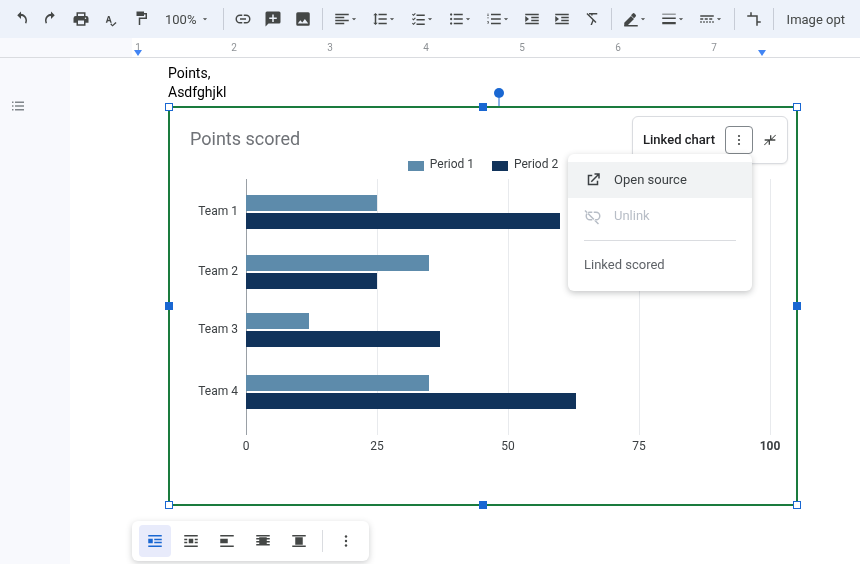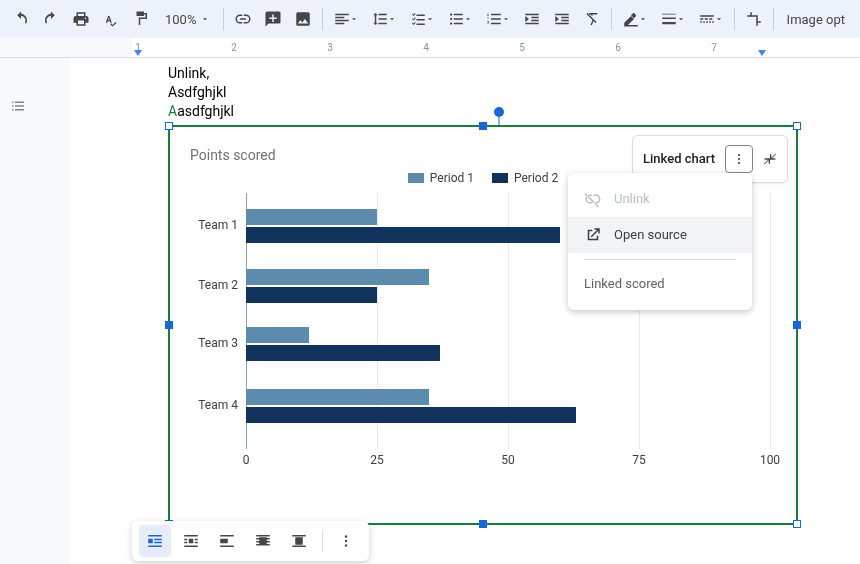--- a/index.html
+++ b/index.html
@@ -99,23 +99,23 @@
     box-shadow:0 2px 6px rgba(60,64,67,.3);padding:8px 0;z-index:30;
   }
   .dd-item{display:flex;align-items:center;gap:12px;height:36px;padding:0 16px;cursor:pointer;color:#3c4043;}
   .dd-item svg{width:18px;height:18px;fill:currentColor;}
   .dd-item.hover{background:var(--menu-hover);}
   .dd-item.disabled{color:var(--disabled);cursor:default;}
   .dd-divider{height:1px;background:var(--light-border);margin:6px 16px;}
 
   
   .chart-inner{position:absolute;left:20px;right:20px;top:20px;bottom:20px;}
-  .chart-title{font-size:14px;color:#6f7277;}
+  .chart-title{font-size:18px;color:#6f7277;}
   .legend{display:flex;gap:18px;justify-content:center;margin-top:8px;}
-  .leg{display:flex;align-items:center;gap:6px;font-size:12px;color:#3c4043;}
+  .leg{display:flex;align-items:flex-end;gap:6px;font-size:12px;color:#3c4043;}
   .leg .sw{width:16px;height:10px;}
   .plot{position:relative;margin-top:8px;height:256px;margin-left:56px;margin-right:6px;}
   .vline{position:absolute;top:0;bottom:0;width:1px;background:#e8eaed;}
   .vline.axis{background:var(--axis-grey);}
   
   .cat-row{position:absolute;left:0;right:0;height:48px;}
   .cat-label{position:absolute;left:-58px;width:50px;text-align:right;top:50%;transform:translateY(-50%);font-size:12px;color:#3c4043;}
   .bar{position:absolute;height:16px;}
   .bar.p1{background:var(--swatch-p1);}
   .bar.p2{background:var(--swatch-p2);}
@@ -314,23 +314,22 @@
     <div class="tb-btn">
         <svg viewBox="0 0 24 24">
           <path d="M4 6h2v2H4zm4 0h12v2H8zM4 11h2v2H4zm4 0h12v2H8zM4 16h2v2H4zm4 0h12v2H8z"></path>
         </svg>
       </div>
   </div>
   <div class="page-wrap">
     <div class="page">
       <div class="page-inner">
         <div class="pre-text">
-          <div>Unlink,</div>
+          <div>Points,</div>
           <div>Asdfghjkl</div>
-          <div><span class="green-letter">A</span><span>asdfghjkl</span></div>
         </div>
 
         <div class="chart-wrap">
           <div class="rot-handle"></div>
           <div class="chart-box">
 
             <div class="sel-h nw edge"></div>
             <div class="sel-h n"></div>
             <div class="sel-h ne edge"></div>
             <div class="sel-h e"></div>
@@ -351,31 +350,31 @@
                 </div>
                 <div class="chip-icn">
                   <svg viewBox="0 0 24 24">
                       <path d="M4 20l6-6v5h2V11H4v2h5l-6 6zM20 4l-6 6V5h-2v8h8v-2h-5l6-6z"></path>
                     </svg>
                 </div>
               </div>
             </div>
 
             <div class="dropdown">
+              <div class="dd-item hover">
+                <svg viewBox="0 0 24 24">
+                    <path d="M14 3h7v7h-2V6.4L10.4 15 9 13.6 17.6 5H14zM5 5h6v2H7v10h10v-4h2v6H5z"></path>
+                  </svg>
+                <span>Open source</span>
+              </div>
               <div class="dd-item disabled">
                 <svg viewBox="0 0 24 24">
                     <path d="M3.9 12a4.1 4.1 0 0 1 4.1-4.1h3V6h-3a6 6 0 0 0 0 12h3v-1.9h-3A4.1 4.1 0 0 1 3.9 12zM16 6h-3v1.9h3a4.1 4.1 0 0 1 0 8.2h-3V18h3a6 6 0 0 0 0-12zM2 4l18 18-1.4 1.4L.6 5.4z"></path>
                   </svg>
                 <span>Unlink</span>
-              </div>
-              <div class="dd-item hover">
-                <svg viewBox="0 0 24 24">
-                    <path d="M14 3h7v7h-2V6.4L10.4 15 9 13.6 17.6 5H14zM5 5h6v2H7v10h10v-4h2v6H5z"></path>
-                  </svg>
-                <span>Open source</span>
               </div>
               <div class="dd-divider"></div>
               <div class="dd-item" style="color:#5f6368">
                 <span>Linked scored</span>
               </div>
             </div>
 
             <div class="chart-inner">
               <div class="chart-title">Points scored</div>
               <div class="legend">
@@ -391,21 +390,21 @@
               <div class="plot" id="plot">
                   <div class="vline axis" style="left: 0px;"></div>
                   <div class="xtick" style="left: 0px;">0</div>
                   <div class="vline" style="left: 131px;"></div>
                   <div class="xtick" style="left: 131px;">25</div>
                   <div class="vline" style="left: 262px;"></div>
                   <div class="xtick" style="left: 262px;">50</div>
                   <div class="vline" style="left: 393px;"></div>
                   <div class="xtick" style="left: 393px;">75</div>
                   <div class="vline" style="left: 524px;"></div>
-                  <div class="xtick" style="left: 524px;">100</div>
+                  <div class="xtick" style="left: 524px; font-weight: bold;">100</div>
                   <div class="cat-row" style="top: 8px;">
                     <div class="cat-label">Team 1</div>
                     <div class="bar p1" style="top: 8px; left: 0px; width: 131px;"></div>
                     <div class="bar p2" style="top: 26px; left: 0px; width: 314.4px;"></div>
                   </div>
                   <div class="cat-row" style="top: 68px;">
                     <div class="cat-label">Team 2</div>
                     <div class="bar p1" style="top: 8px; left: 0px; width: 183.4px;"></div>
                     <div class="bar p2" style="top: 26px; left: 0px; width: 131px;"></div>
                   </div>

